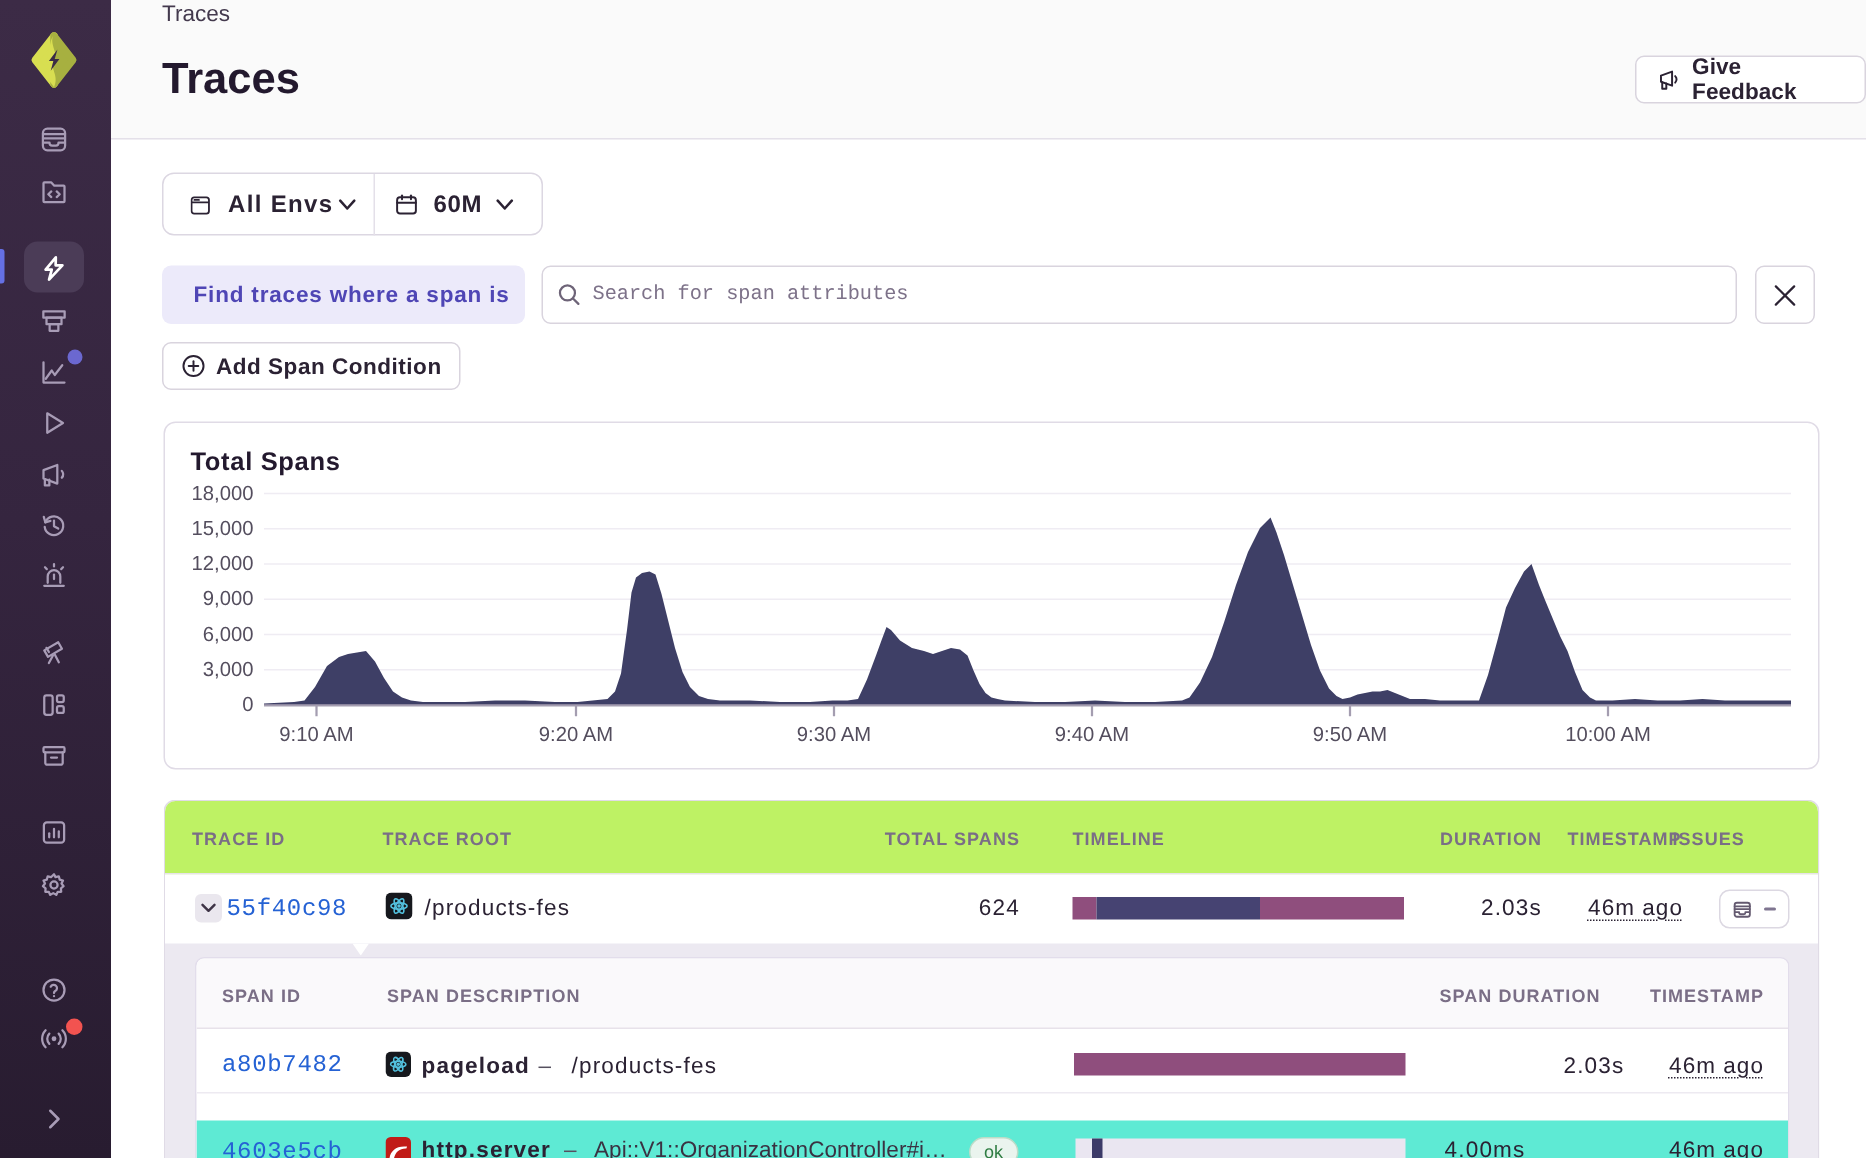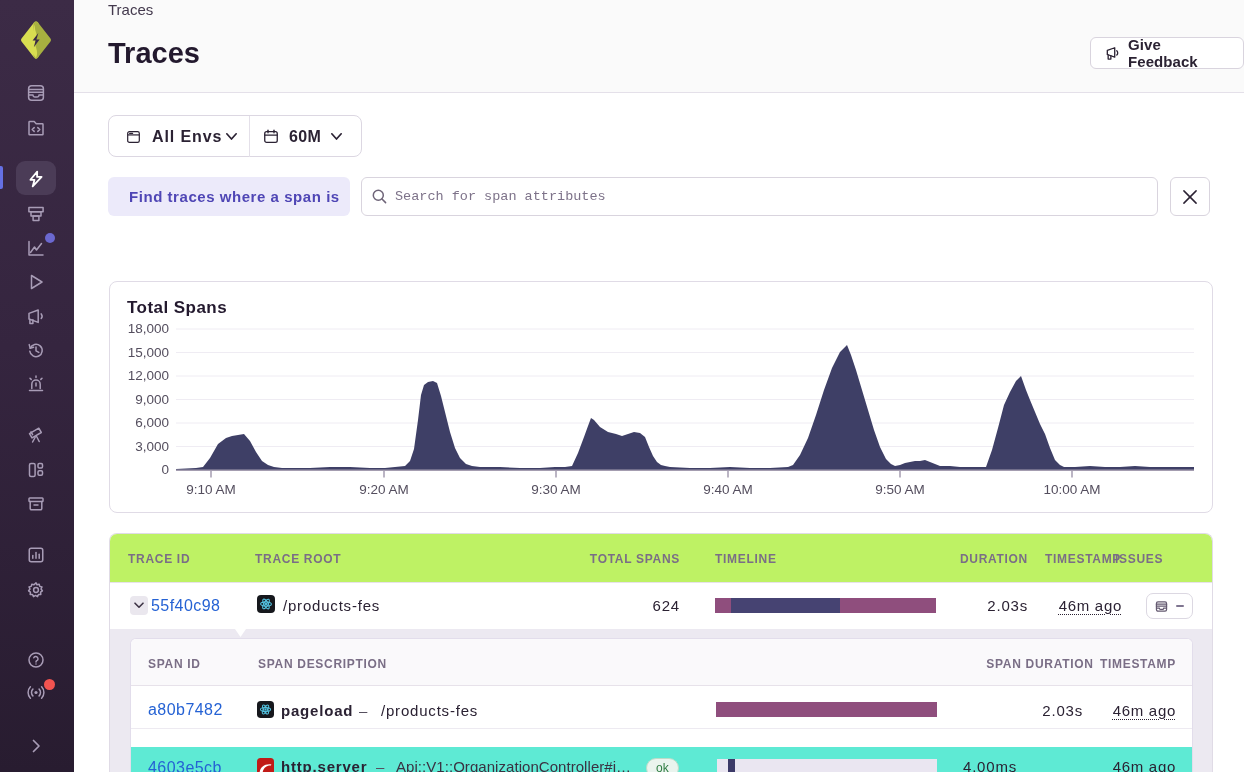--- a/index.html
+++ b/index.html
@@ -34,21 +34,21 @@
 
 
 #chartcard { position:absolute; left:109px; top:281px; width:1104px; height:232px; border:1px solid #e0dbe6; border-radius:8px; background:#fff; }
 #charttitle { position:absolute; left:127px; top:298px; font-size:17px; font-weight:bold; color:#23192e; letter-spacing:0.45px; }
 
 
 #tablecard { position:absolute; left:109px; top:533px; width:1104px; height:239px; border:1px solid #e0dbe6; border-bottom:none; border-radius:8px 8px 0 0; background:#fff; overflow:hidden; }
 .thead { font-size:12px; font-weight:bold; color:#7a6e86; letter-spacing:0.7px; }
 #mainthead { position:absolute; left:0; top:0; width:1104px; height:49px; background:#bef264; border-bottom:1px solid #e7e2ea; }
 #mainrow { position:absolute; left:0; top:49px; width:1104px; height:46px; background:#fff; }
-.link { color:#2562d4; font-size:16px; letter-spacing:0.45px; }
+.link { color:#2562d4; font-size:16px; letter-spacing:0.45px;font-family:Liberation Mono, monospace; }
 .cellt { font-size:15px; color:#2b2233; letter-spacing:0.8px; }
 #subwrap { position:absolute; left:0; top:95px; width:1104px; height:144px; background:#ece9f1; }
 #subtable { position:absolute; left:20px; top:9px; width:1063px; height:135px; background:#fff; border:1px solid #e2ddeb; border-bottom:none; border-radius:6px 6px 0 0; overflow:hidden; }
 #subthead { position:absolute; left:0; top:0; width:1063px; height:47px; background:#faf9fb; border-bottom:1px solid #e7e2ea; }
 .subrow { position:absolute; left:0; width:1064px; background:#fff; }
 .okpill { position:absolute; height:20px; padding:0 9px; border-radius:10px; background:#eaf4ee; border:1px solid #bcdcc8; color:#2f7d43; font-size:12px; display:flex; align-items:center; }
 .tago { font-size:15px; color:#2b2233; letter-spacing:0.7px; text-decoration:underline dotted; text-underline-offset:3px; text-decoration-thickness:1px; }
 </style>
 </head>
 <body>
@@ -93,20 +93,28 @@
       <circle cx="6.3" cy="6.3" r="5"></circle>
       <line x1="10" y1="10" x2="13.6" y2="13.6"></line>
     </svg>
     <span class="ph">Search for span attributes</span>
   </div>
   <div id="xbtn">
     <svg width="16" height="16" viewBox="0 0 16 16" fill="none" stroke="#2b2233" stroke-width="1.5" stroke-linecap="round">
       <line x1="1.9" y1="1.9" x2="14.1" y2="14.1"></line>
       <line x1="14.1" y1="1.9" x2="1.9" y2="14.1"></line>
     </svg>
+  </div>
+  <div id="addspan">
+    <svg width="16" height="16" viewBox="0 0 16 16" fill="none" stroke="#2b2233" stroke-width="1.3" stroke-linecap="round">
+      <circle cx="8" cy="8" r="6.7"></circle>
+      <line x1="8" y1="4.8" x2="8" y2="11.2"></line>
+      <line x1="4.8" y1="8" x2="11.2" y2="8"></line>
+    </svg>
+    <span>Add Span Condition</span>
   </div>
 
   <div id="chartcard"></div>
   <svg class="abs" style="left:109px;top:281px" width="1104" height="232" viewBox="0 0 1104 232">
     <g stroke="#efecf3" stroke-width="1">
       <line x1="67" y1="48" x2="1085" y2="48"></line>
       <line x1="67" y1="71.5" x2="1085" y2="71.5"></line>
       <line x1="67" y1="95" x2="1085" y2="95"></line>
       <line x1="67" y1="118.5" x2="1085" y2="118.5"></line>
       <line x1="67" y1="142" x2="1085" y2="142"></line>
@@ -186,21 +194,21 @@
       </div>
     </div>
     <div id="subwrap">
       <svg class="abs" style="left:125px;top:0px" width="11" height="8" viewBox="0 0 11 8">
           <polygon points="0,0 11,0 5.5,8" fill="#ffffff"></polygon>
         </svg>
       <div id="subtable">
         <div id="subthead">
           <div class="thead abs" style="left:17px;top:17.5px">SPAN ID</div>
           <div class="thead abs" style="left:127px;top:17.5px">SPAN DESCRIPTION</div>
-          <div class="thead abs" style="left:849px;top:17.5px;width:120px;text-align:center">SPAN DURATION</div>
+          <div class="thead abs" style="left:816px;top:17.5px;width:120px;text-align:right">SPAN DURATION</div>
           <div class="thead abs" style="left:945px;top:17.5px;width:100px;text-align:right">TIMESTAMP</div>
         </div>
         <div class="subrow" style="top:47px;height:43px;border-bottom:1px solid #edeaf1">
           <div class="link abs" style="left:17px;top:14.5px">a80b7482</div>
           <svg class="abs" style="left:126px;top:15px" width="17" height="17" viewBox="0 0 18 18">
               <rect width="18" height="18" rx="4" fill="#16181d"></rect>
               <g stroke="#53c1de" stroke-width="1.1" fill="none">
                 <ellipse cx="9" cy="9" rx="5.4" ry="2.1"></ellipse>
                 <ellipse cx="9" cy="9" rx="5.4" ry="2.1" transform="rotate(60 9 9)"></ellipse>
                 <ellipse cx="9" cy="9" rx="5.4" ry="2.1" transform="rotate(120 9 9)"></ellipse>

